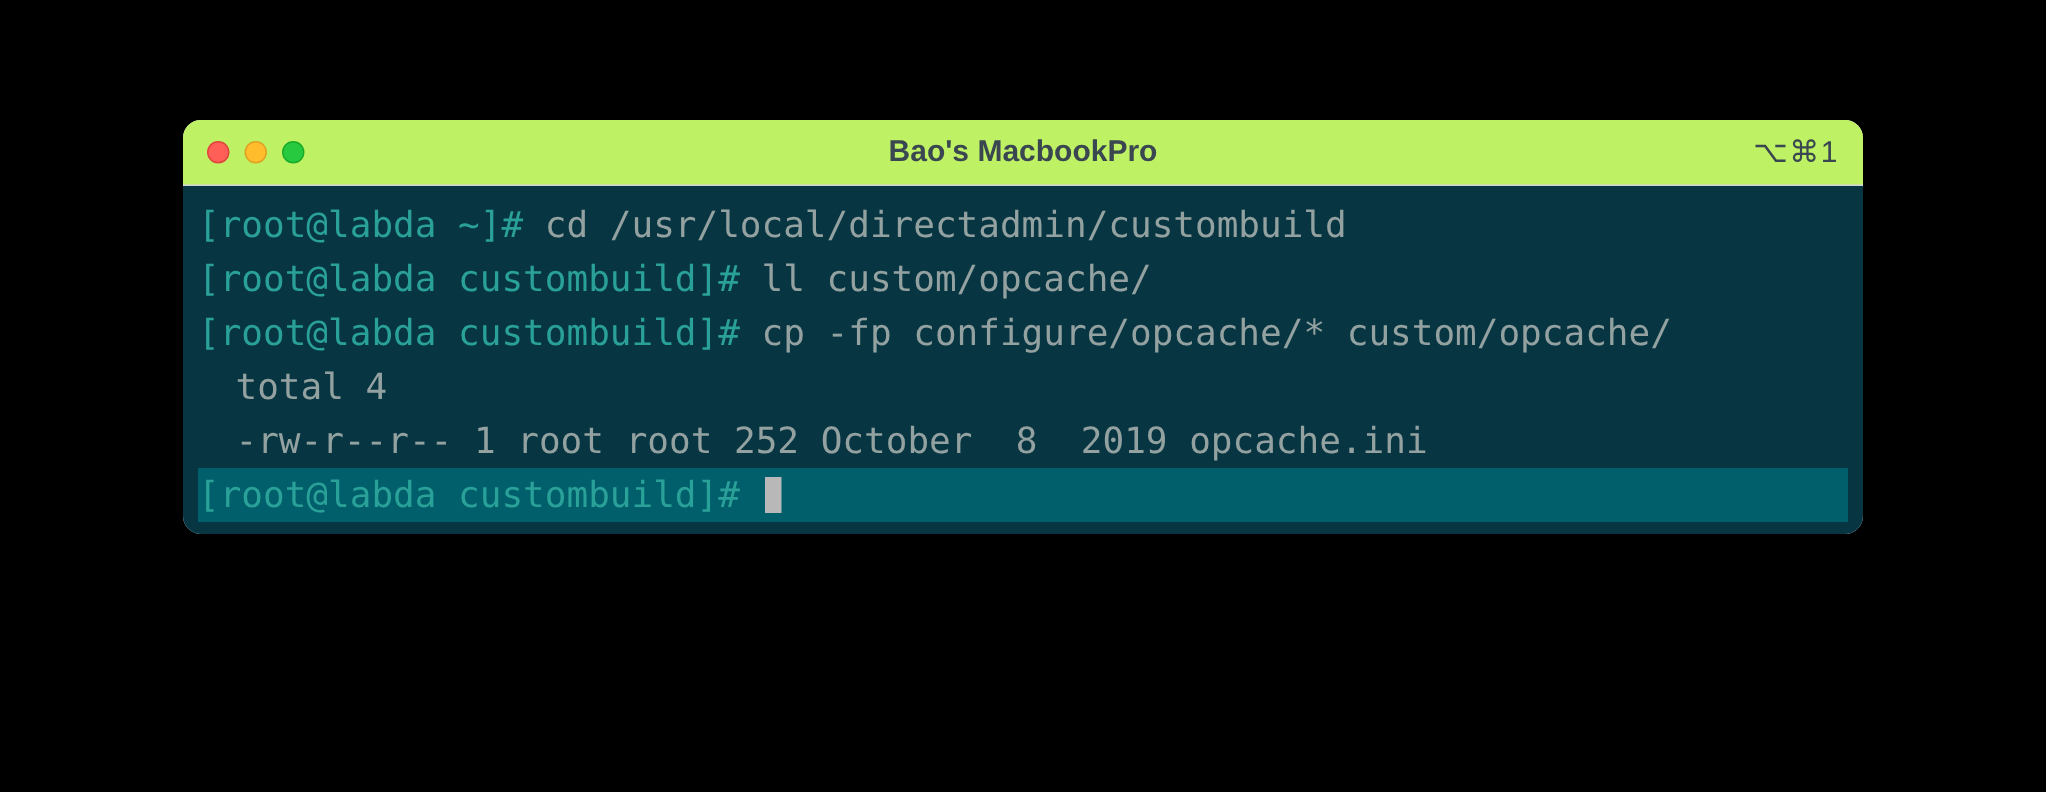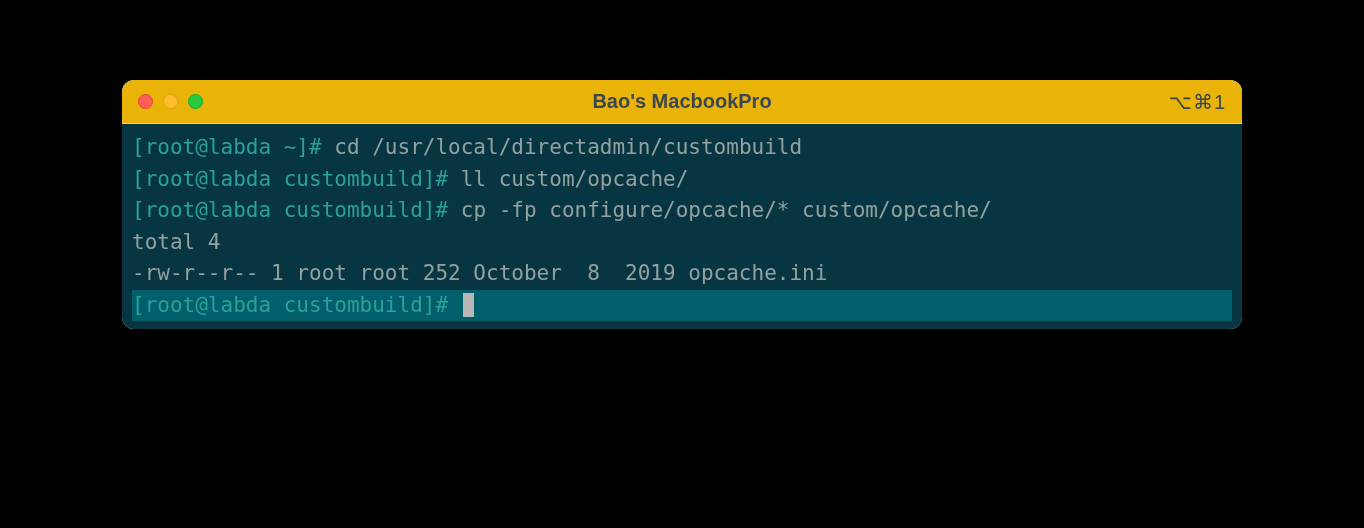--- a/index.html
+++ b/index.html
@@ -15,21 +15,21 @@
     }
     .window {
       width: 1120px;
       background: #eaecef;
       border-radius: 12px;
       overflow: hidden;
       box-shadow: 0 10px 40px rgba(0,0,0,0.5);
     }
     .titlebar {
       height: 44px;
-      background: #eab308;
+      background: #bef264;
       display: flex;
       align-items: center;
       padding: 0 16px;
       position: relative;
       border-bottom: 1px solid #d0d3d8;
     }
     .traffic-lights {
       display: flex;
       gap: 10px;
     }
@@ -53,30 +53,30 @@
     .shortcut {
       margin-left: auto;
       font-family: -apple-system, BlinkMacSystemFont, sans-serif;
       font-size: 20px;
       color: #3a4750;
       letter-spacing: 1px;
     }
     .terminal-body {
       background: #073642;
       padding: 8px 10px 8px 10px;
-      font-size: 21px;
+      font-size: 24px;
       line-height: 1.5;
       color: #93a1a1;
     }
     .line {
       white-space: pre;
     }
     .prompt { color: #2aa198; }
     .cmd { color: #93a1a1; }
-    .output { color: #93a1a1; }
+    .output { color: #93a1a1; margin-left: 25px; }
     .active-line {
       background: #005f6b;
       display: flex;
       align-items: center;
     }
     .active-line .prompt { color: #2aa198; }
     .cursor {
       display: inline-block;
       width: 11px;
       height: 24px;

